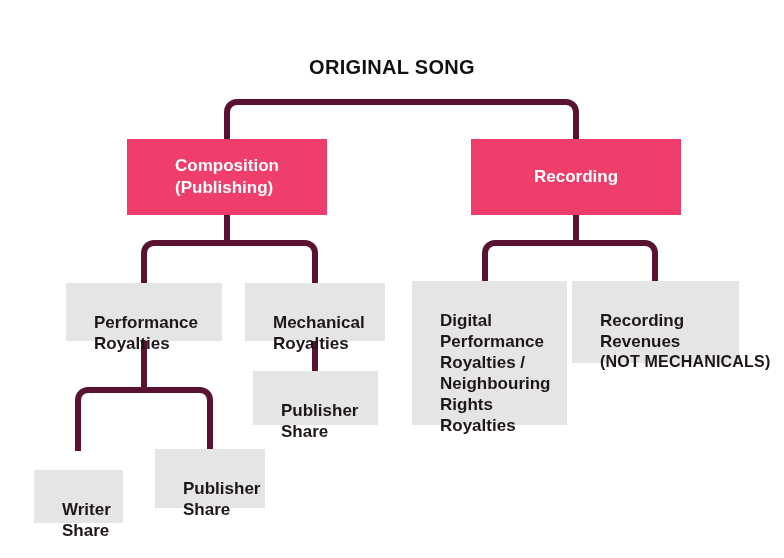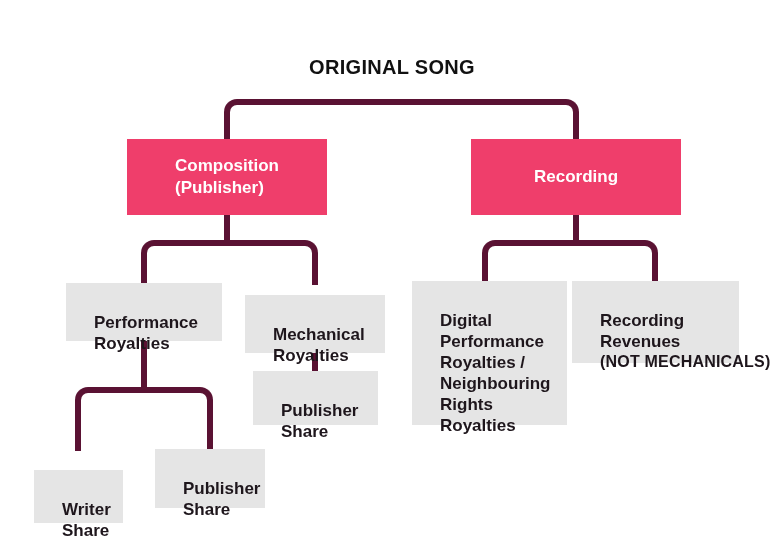--- a/index.html
+++ b/index.html
@@ -65,21 +65,21 @@
     color: #1E161C;
     font-size: 17px;
     font-weight: 700;
     line-height: 21px;
     padding: 8px 8px 8px 28px;
     text-align: left;
   }
   #node-composition { left: 127px; top: 139px; width: 200px; height: 76px; }
   #node-recording   { left: 471px; top: 139px; width: 210px; height: 76px; }
   #node-performance { left:  66px; top: 283px; width: 156px; height: 58px; }
-  #node-mechanical  { left: 245px; top: 295px; width: 140px; height: 58px; }
+  #node-mechanical  { left: 245px; top: 283px; width: 140px; height: 58px; }
   #node-digital     { left: 412px; top: 281px; width: 155px; height: 144px; }
   #node-recrev      { left: 572px; top: 281px; width: 167px; height: 82px; }
   #node-pub-mech    { left: 253px; top: 371px; width: 125px; height: 54px; }
   #node-writer      { left:  34px; top: 449px; width:  89px; height: 53px; margin-top: 21px; }
   #node-pub-perf    { left: 155px; top: 449px; width: 110px; height: 59px; }
   .note {
     display: block;
     font-size: 16px;
     font-weight: 700;
     letter-spacing: 0.2px;
@@ -99,21 +99,21 @@
   <div class="stub" id="stub-comp"></div>
   <div class="stub" id="stub-rec"></div>
   <div class="arch" id="conn-left"></div>
   <div class="arch" id="conn-right"></div>
   <div class="stub" id="stub-perf"></div>
   <div class="arch" id="conn-writer"></div>
   <div class="stub" id="stub-mech"></div>
 
   <div class="node pink" id="node-composition">
     <span>Composition
-(Publisher)</span>
+(Publishing)</span>
   </div>
   <div class="node pink" id="node-recording">
     <span>Recording</span>
   </div>
 
   <div class="node gray" id="node-performance">
     <span>Performance
 Royalties</span>
   </div>
   <div class="node gray" id="node-mechanical">

